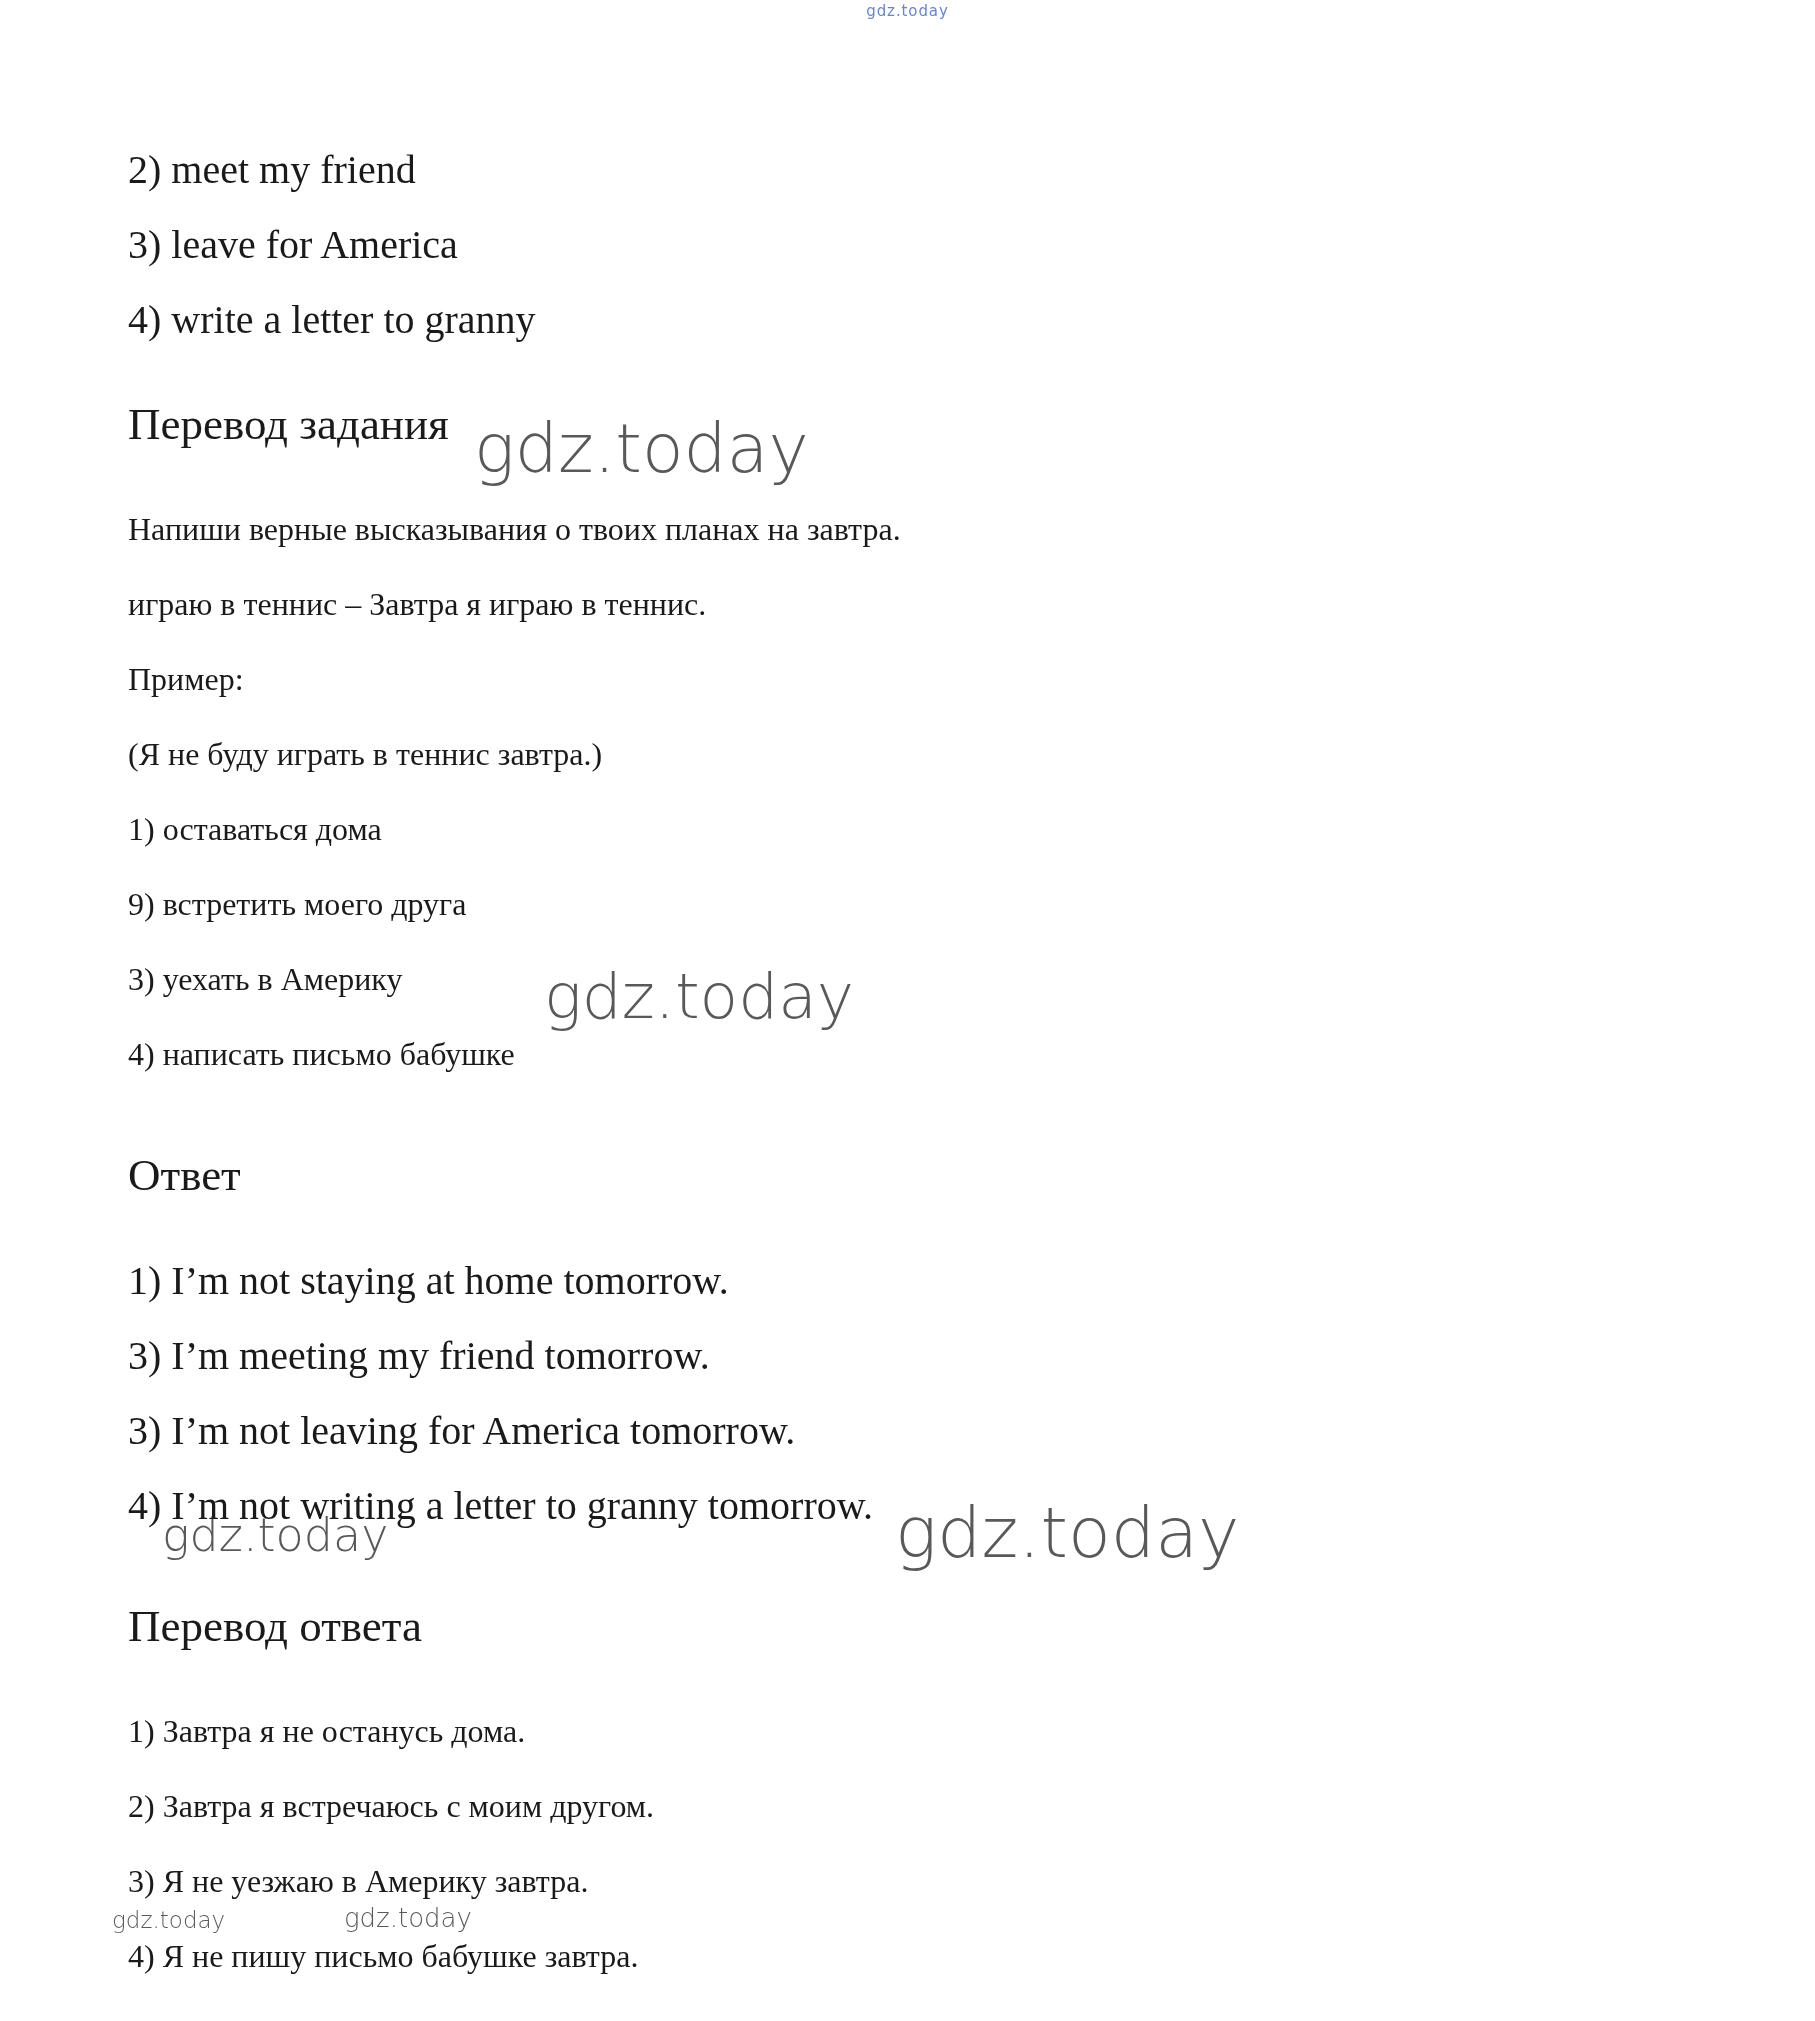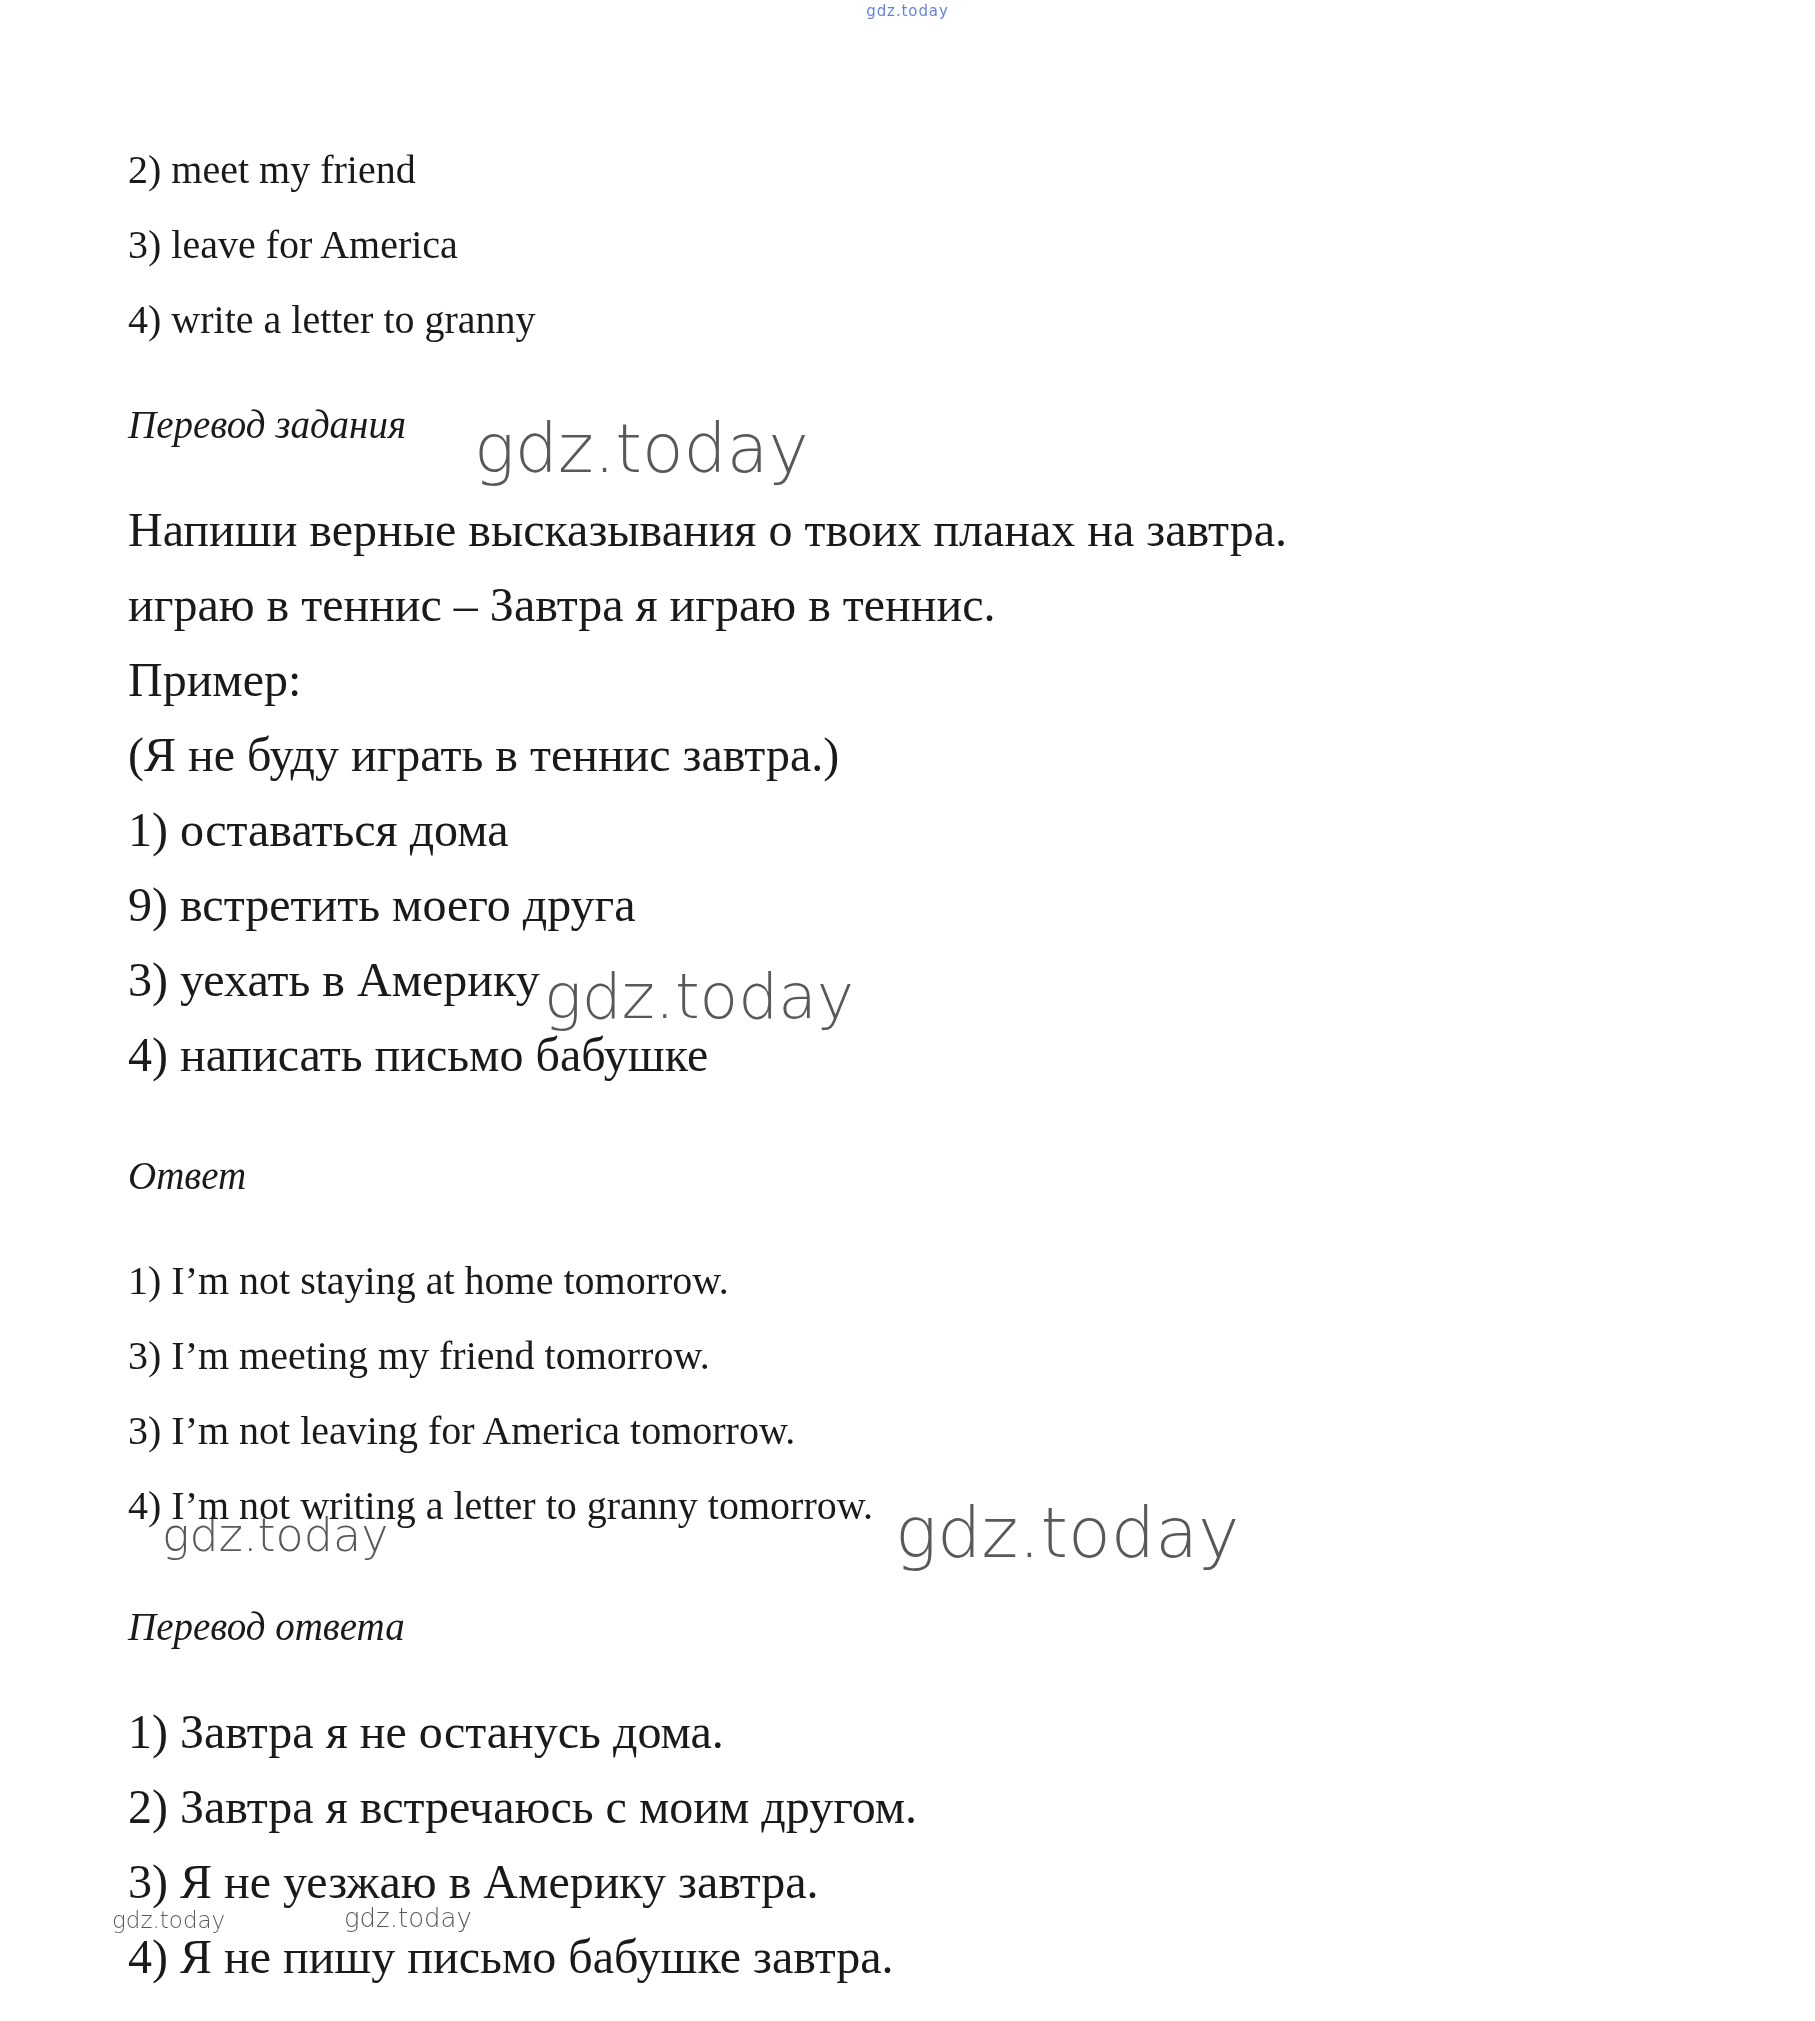--- a/index.html
+++ b/index.html
@@ -38,24 +38,23 @@
     left: 112px;
     top: 132px;
     width: 1510px;
     margin-left: 16px;
   }
   .line {
     font-size: 40px;
     line-height: 75px;
     white-space: pre;
   }
-  .line.ru { font-size: 48px; }
+  .line.ru { font-size: 32px; }
   .heading {
-    font-size: 39px;
-    font-style: italic;
+    font-size: 45px;
     line-height: 75px;
     white-space: pre;
   }
   .gap-sm { height: 30px; }
   .gap-md { height: 46px; }
 
   
   .wm {
     position: absolute;
     font-family: "DejaVu Sans", sans-serif;

